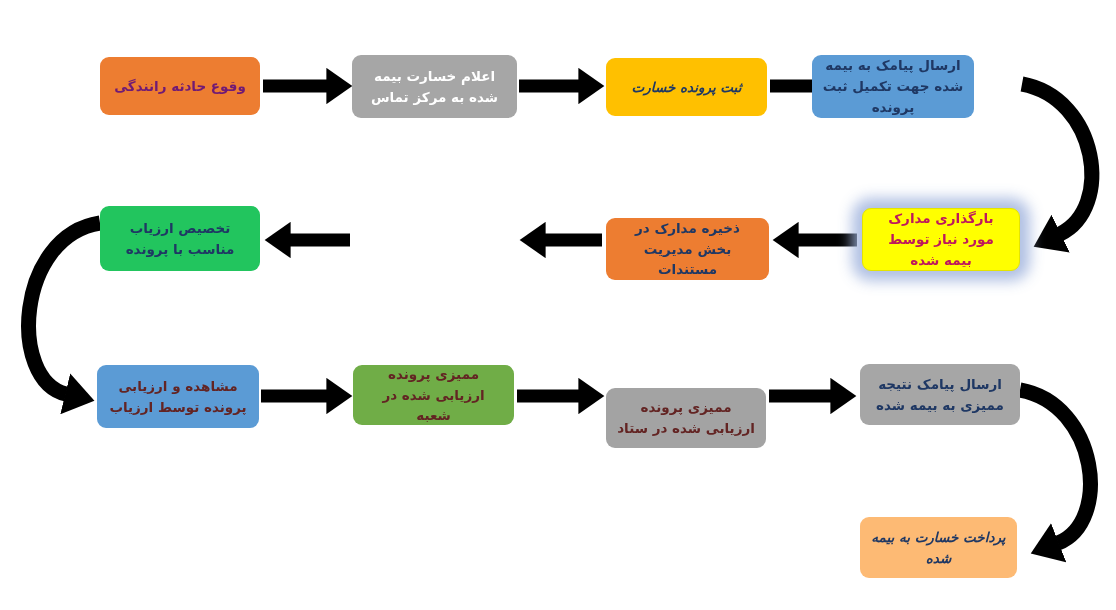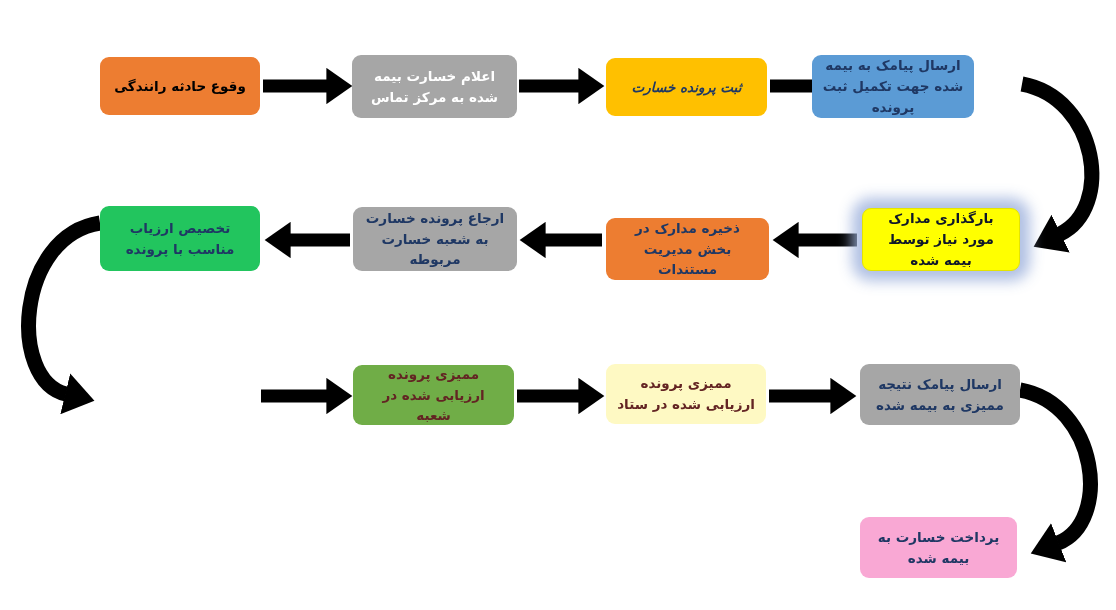--- a/index.html
+++ b/index.html
@@ -66,26 +66,26 @@
 
     <path d="M 100 223 C 16 236 8 380 66 394" fill="none" stroke="#000" stroke-width="15" marker-end="url(#ah)"></path>
 
     <line x1="261" y1="396" x2="327" y2="396" stroke="#000" stroke-width="13" marker-end="url(#ah)"></line>
     <line x1="517" y1="396" x2="579" y2="396" stroke="#000" stroke-width="13" marker-end="url(#ah)"></line>
     <line x1="769" y1="396" x2="831" y2="396" stroke="#000" stroke-width="13" marker-end="url(#ah)"></line>
 
     <path d="M 1020 390 C 1098 404 1112 522 1058 543" fill="none" stroke="#000" stroke-width="15" marker-end="url(#ah)"></path>
   </svg>
 
-  <div class="node n1" style="background-color: rgb(237, 125, 49); color: #000000;">وقوع حادثه رانندگی</div>
+  <div class="node n1" style="background-color: rgb(237, 125, 49); color: #701a75;">وقوع حادثه رانندگی</div>
   <div class="node n2" style="background-color: rgb(166, 166, 166); color: rgb(255, 255, 255);">اعلام خسارت بیمه شده به مرکز تماس</div>
   <div class="node n3" style="background-color: rgb(255, 192, 0); color: rgb(31, 56, 100); font-style: italic;">ثبت پرونده خسارت</div>
   <div class="node n4" style="background-color: rgb(91, 155, 213); color: rgb(31, 56, 100);">ارسال پیامک به بیمه شده جهت تکمیل ثبت پرونده</div>
-  <div class="node n5 highlight" style="background-color: rgb(255, 255, 0); color: #0f172a;">بارگذاری مدارک مورد نیاز توسط بیمه شده</div>
+  <div class="node n5 highlight" style="background-color: rgb(255, 255, 0); color: #be185d;">بارگذاری مدارک مورد نیاز توسط بیمه شده</div>
   <div class="node n6" style="background-color: rgb(237, 125, 49); color: rgb(31, 56, 100);">ذخیره مدارک در بخش مدیریت مستندات</div>
-  <div class="node n7" style="background-color: rgb(166, 166, 166); color: rgb(31, 56, 100);">ارجاع پرونده خسارت به شعبه خسارت مربوطه</div>
   <div class="node n8" style="background-color: #22c55e; color: rgb(31, 56, 100);">تخصیص ارزیاب مناسب با پرونده</div>
+  <div class="node n9" style="background-color: rgb(91, 155, 213); color: rgb(99, 36, 35);">مشاهده و ارزیابی پرونده توسط ارزیاب</div>
   <div class="node n10" style="background-color: rgb(112, 173, 71); color: rgb(99, 36, 35);">ممیزی پرونده ارزیابی شده در شعبه</div>
-  <div class="node n11" style="background-color: #fef9c3; color: rgb(99, 36, 35);">ممیزی پرونده ارزیابی شده در ستاد</div>
+  <div class="node n11" style="background-color: #a3a3a3; color: rgb(99, 36, 35); margin-top: 24px;">ممیزی پرونده ارزیابی شده در ستاد</div>
   <div class="node n12" style="background-color: rgb(166, 166, 166); color: rgb(31, 56, 100);">ارسال پیامک نتیجه ممیزی به بیمه شده</div>
-  <div class="node n13" style="background-color: #f9a8d4; color: rgb(31, 56, 100);">پرداخت خسارت به بیمه شده</div>
+  <div class="node n13" style="background-color: #fdba74; color: rgb(31, 56, 100); font-style: italic;">پرداخت خسارت به بیمه شده</div>
 
 </div>
 
 </body></html>

